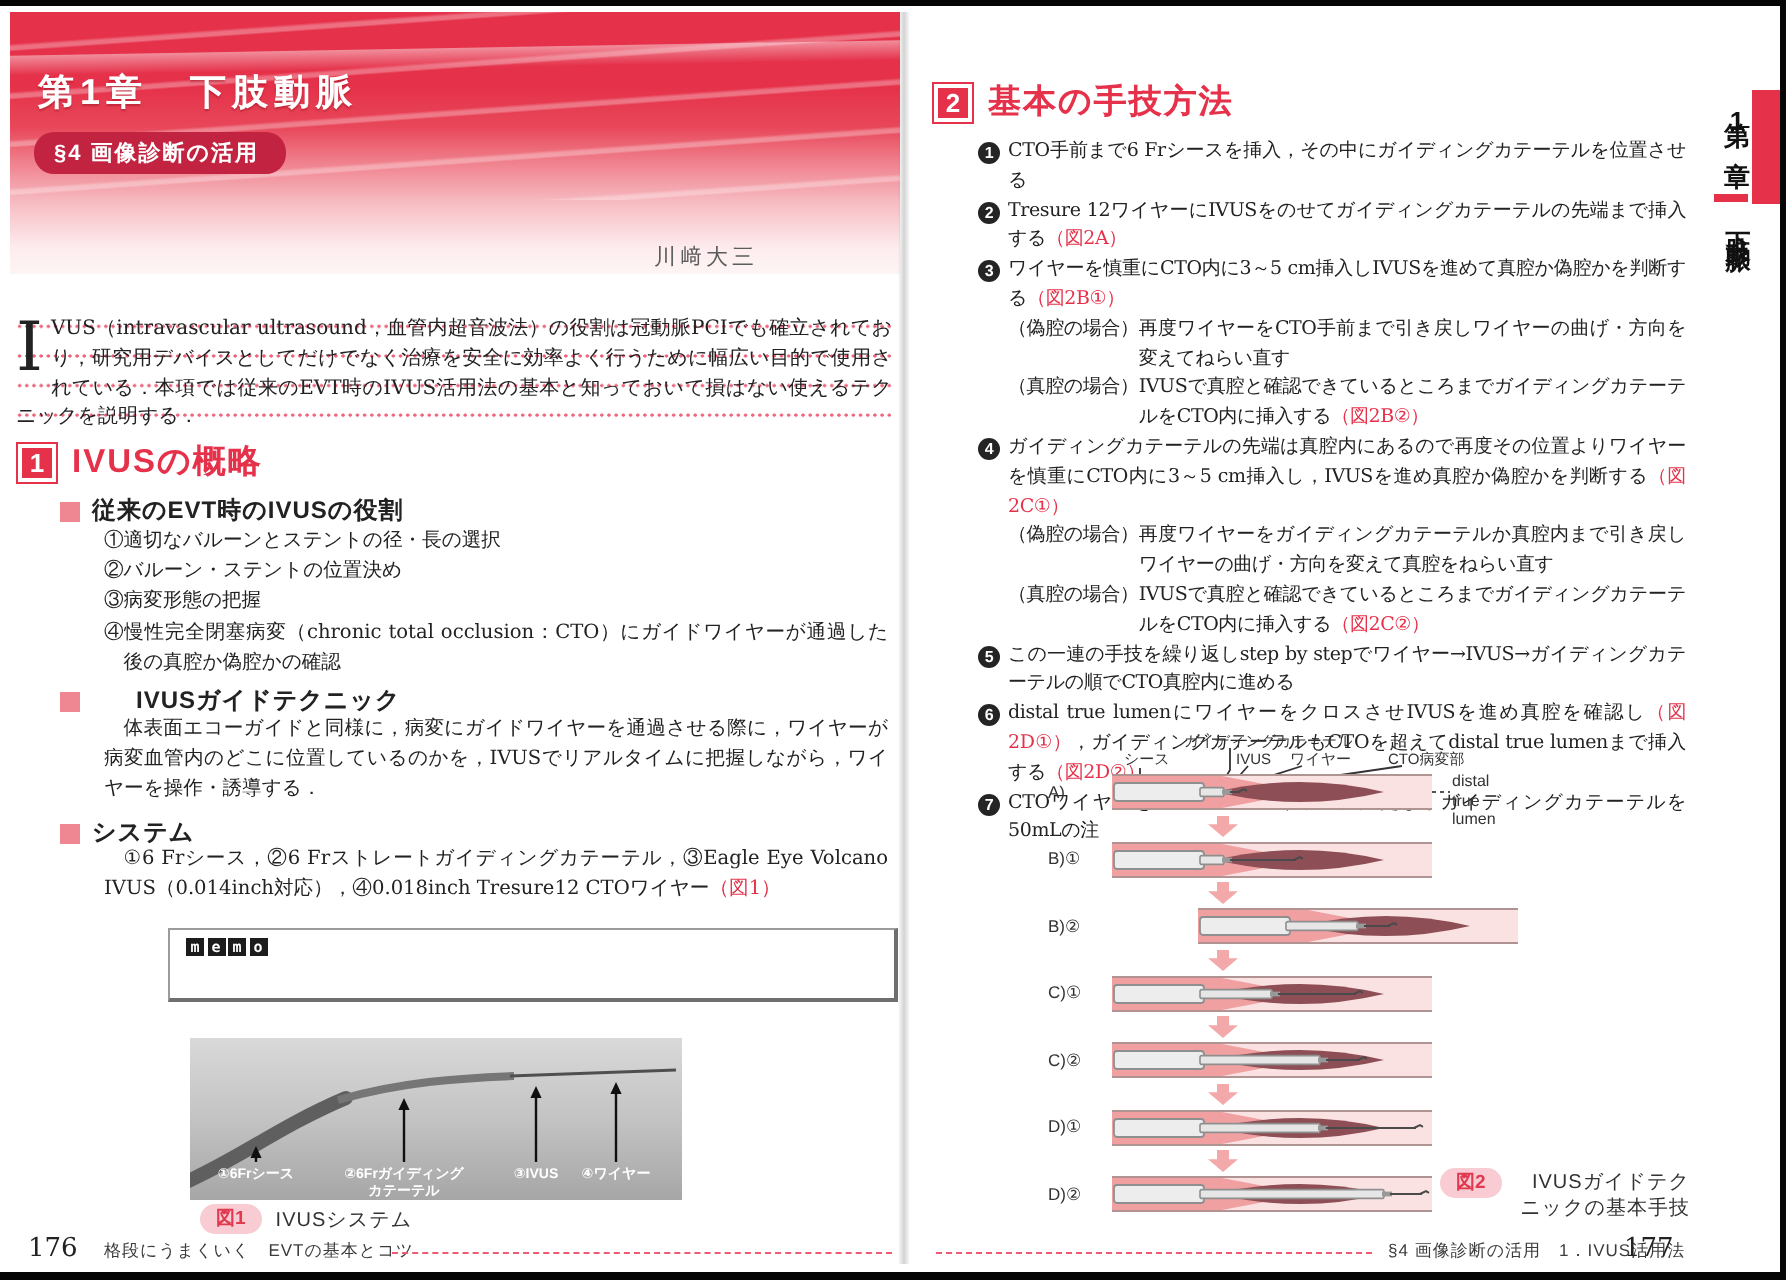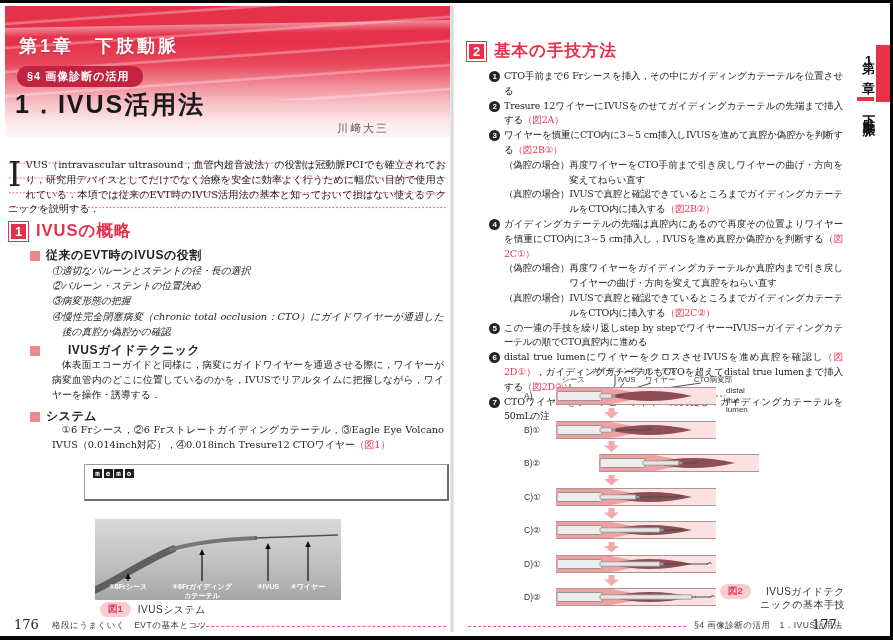--- a/index.html
+++ b/index.html
@@ -17,21 +17,21 @@
     background:linear-gradient(180deg,#e5314a 0%,#e5314a 28%,#e8475a 44%,#f0838f 58%,#f7c0c6 74%,#fdecee 90%,#fdf5f5 100%);}
   .banner::before{content:'';position:absolute;left:0;top:0;right:0;height:72%;
     background:repeating-linear-gradient(-4deg,rgba(255,255,255,0) 0 9px,rgba(255,255,255,.55) 10px 11.5px,rgba(255,255,255,0) 13px 24px);
     opacity:.55;}
   .banner::after{content:'';position:absolute;left:0;top:18px;right:0;height:10px;
     background:linear-gradient(180deg,rgba(255,255,255,.45),rgba(255,255,255,0));transform:skewY(-1deg);}
   .chapter-ttl{position:absolute;left:14px;top:28px;font-size:18px;font-weight:bold;color:#fff;letter-spacing:3px;text-shadow:0 1px 1px rgba(120,0,10,.35);}
   .sec-pill{position:absolute;left:12px;top:60px;background:#c22340;color:#fff;font-size:11px;font-weight:bold;
     padding:3px 13px 3px 10px;border-radius:10px;letter-spacing:1px;}
   .big-title{position:absolute;left:10px;top:82px;font-size:25px;font-weight:bold;color:#191919;letter-spacing:2px;}
-  .author{position:absolute;left:332px;top:115px;font-size:11px;color:#5c5c5c;letter-spacing:2px;font-family:Liberation Serif, serif;}
+  .author{position:absolute;left:322px;top:115px;font-size:11px;color:#5c5c5c;letter-spacing:2px;font-family:Liberation Serif, serif;}
   
   .intro{position:absolute;left:8px;top:148px;width:438px;font-size:10px;line-height:14.8px;color:#222;
     text-align:justify;
     background-image:radial-gradient(circle,#ef6078 0.7px,rgba(0,0,0,0) 0.9px);
     background-size:3.6px 14.8px;background-position:0 12.6px;}
   .dropcap{float:left;font-size:34px;line-height:28px;padding:2px 4px 0 0;font-weight:normal;}
   
   .sec-head{position:absolute;display:flex;align-items:center;gap:7px;}
   .num-box{display:inline-block;width:19px;height:19px;background:#e5314a;color:#fff;font-size:13px;font-weight:bold;
     line-height:19px;text-align:center;border:1px solid #e5314a;box-shadow:inset 0 0 0 2px #fff;}
@@ -82,36 +82,35 @@
   .tab-bar{position:absolute;left:876px;top:45px;width:14px;height:57px;background:#e5314a;}
 </style>
 </head>
 <body>
 
 <div class="canvas">
 
   <div class="banner">
     <div class="chapter-ttl">第1章　下肢動脈</div>
     <div class="sec-pill">§4 画像診断の活用</div>
-    <div class="big-title">1．IVUS活用法</div>
     <div class="author">川﨑大三</div>
   </div>
 
   <p class="intro serif"><span class="dropcap">I</span><span>VUS（intravascular ultrasound，血管内超音波法）の役割は冠動脈PCIでも確立されており，研究用デバイスとしてだけでなく治療を安全に効率よく行うために幅広い目的で使用されている．本項では従来のEVT時のIVUS活用法の基本と知っておいて損はない使えるテクニックを説明する．</span></p>
 
   <div class="sec-head" style="left:8px;top:220px;">
     <span class="num-box">1</span>
     <span class="sec-title">IVUSの概略</span>
   </div>
 
   <div class="sub-head" style="left:30px;top:247px;">
     <span class="sq"></span>
     <span>従来のEVT時のIVUSの役割</span>
   </div>
-  <div class="body-par serif" style="left:52px;top:263px;width:392px;line-height:15.2px;font-style:italic;">
+  <div class="body-par serif" style="left:52px;top:263px;width:392px;line-height:15.2px;">
       <div class="role-item">①適切なバルーンとステントの径・長の選択</div>
       <div class="role-item">②バルーン・ステントの位置決め</div>
       <div class="role-item">③病変形態の把握</div>
       <div class="role-item">④慢性完全閉塞病変（chronic total occlusion：CTO）にガイドワイヤーが通過した後の真腔か偽腔かの確認</div>
     </div>
 
   <div class="sub-head" style="left:30px;top:342px;gap:28px;">
     <span class="sq"></span>
     <span>IVUSガイドテクニック</span>
   </div>

